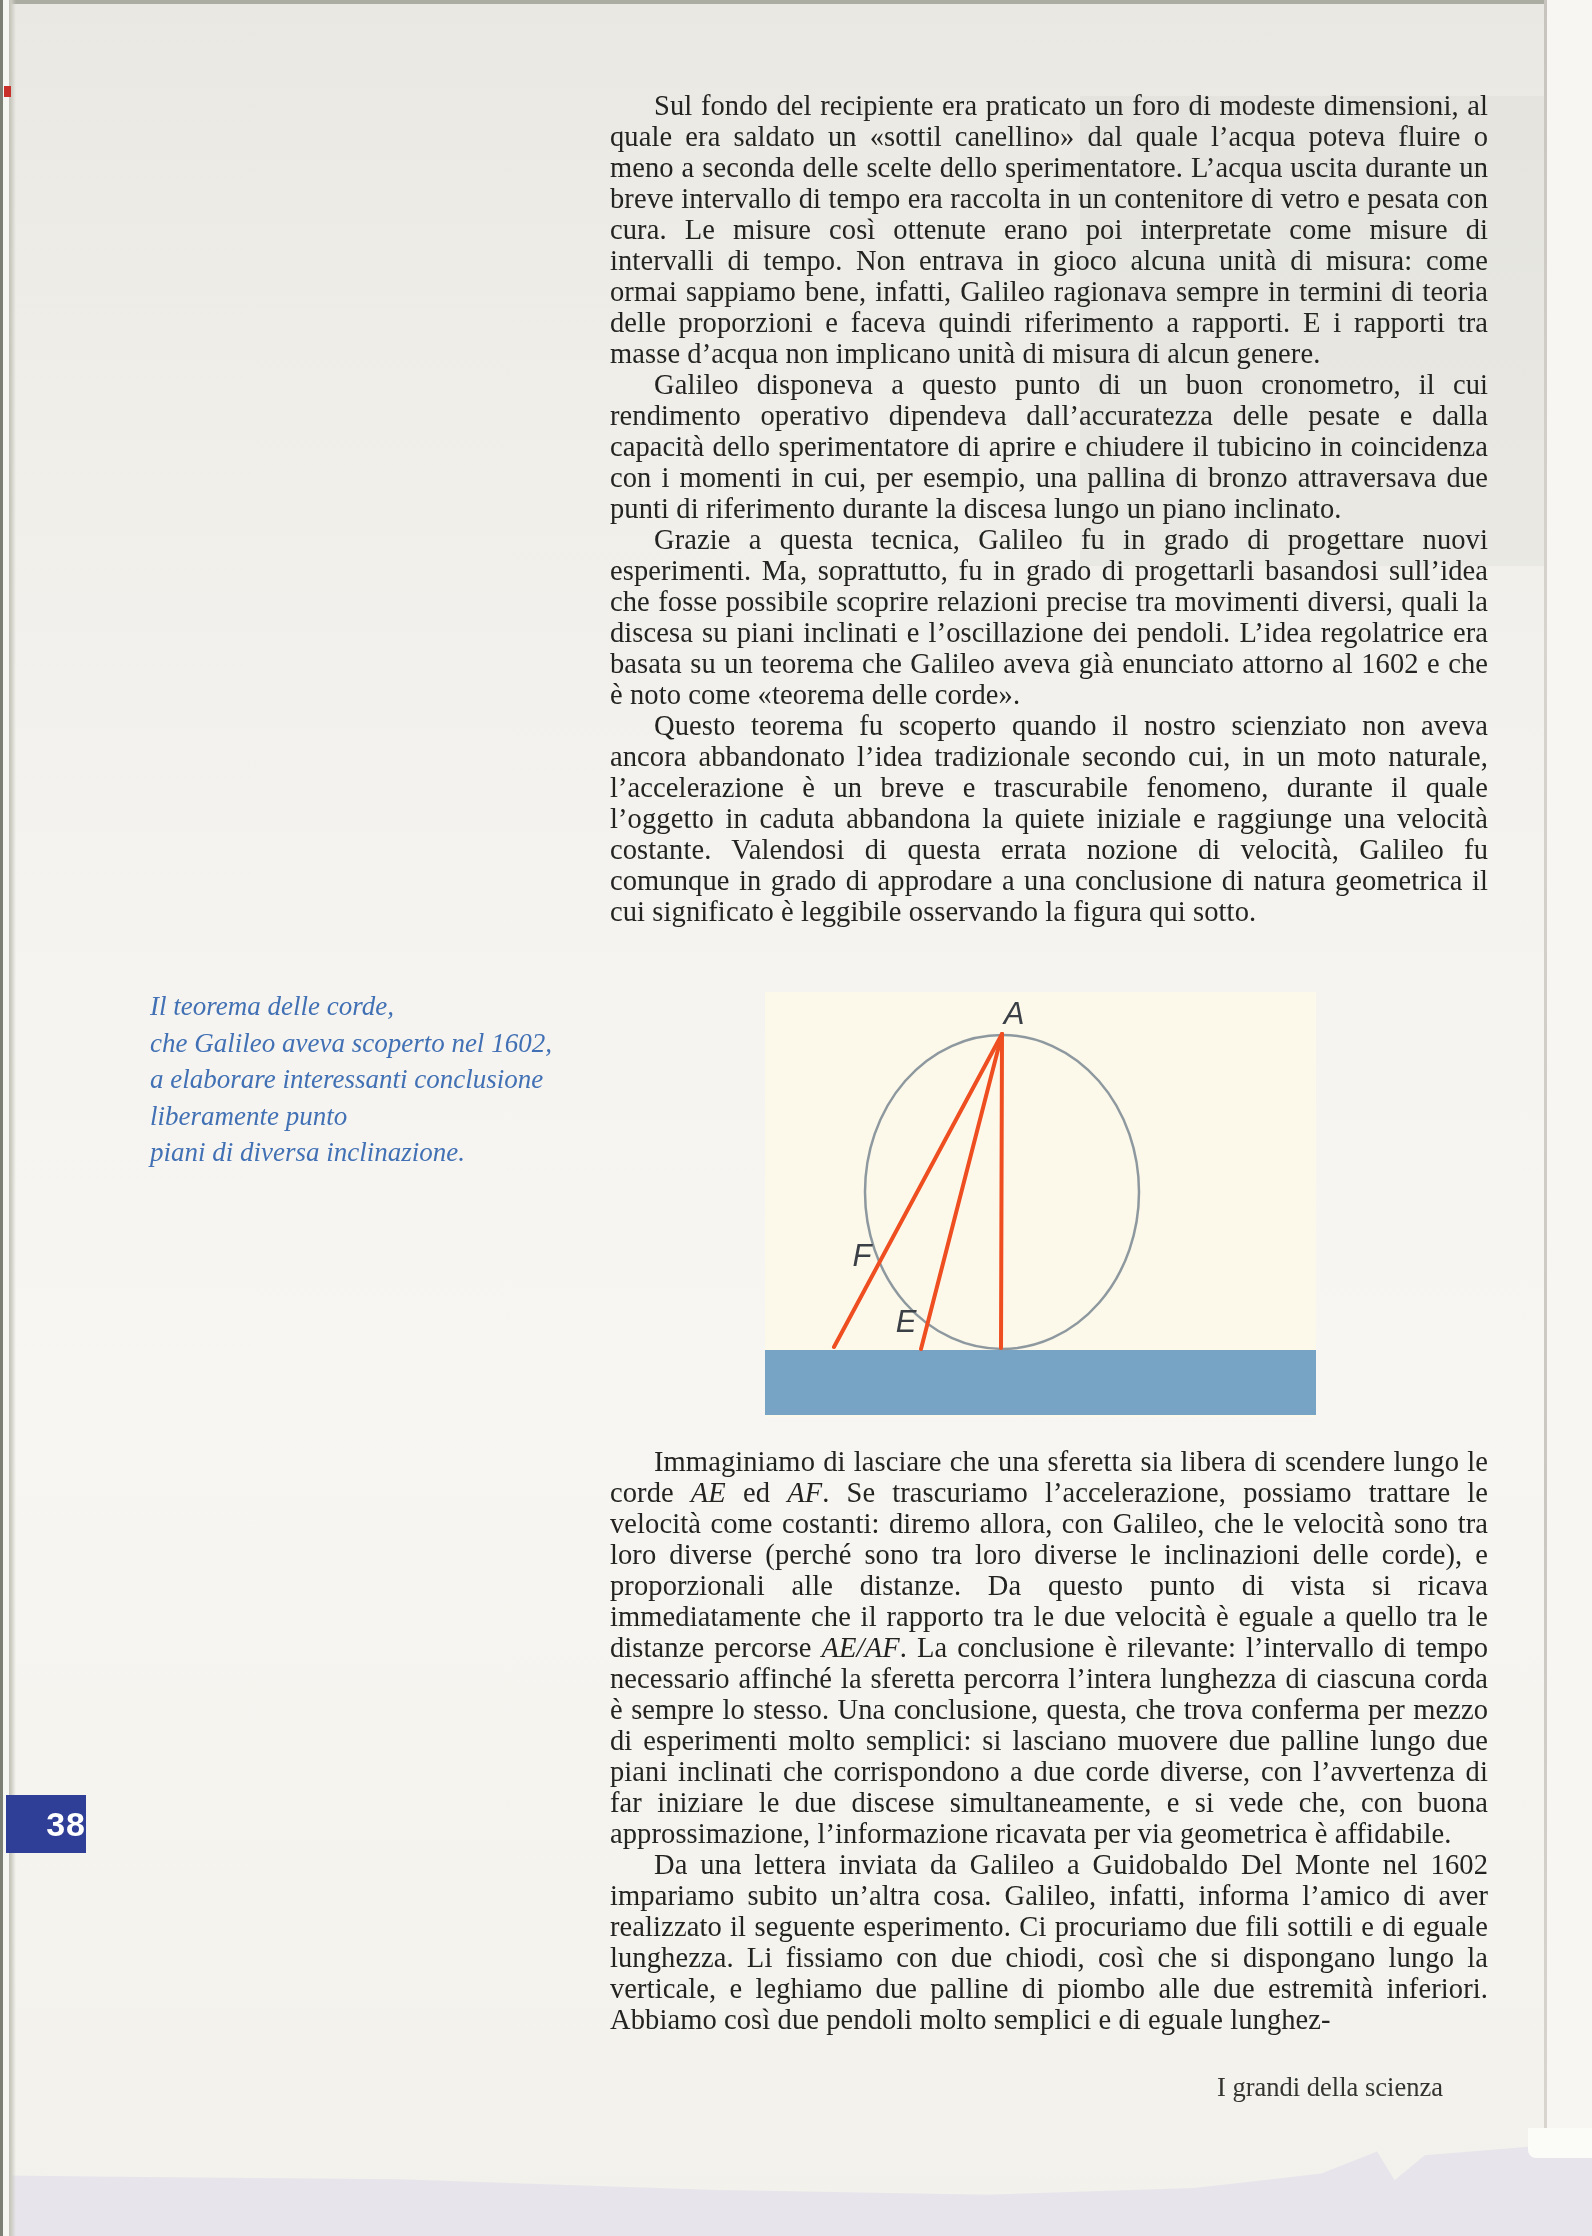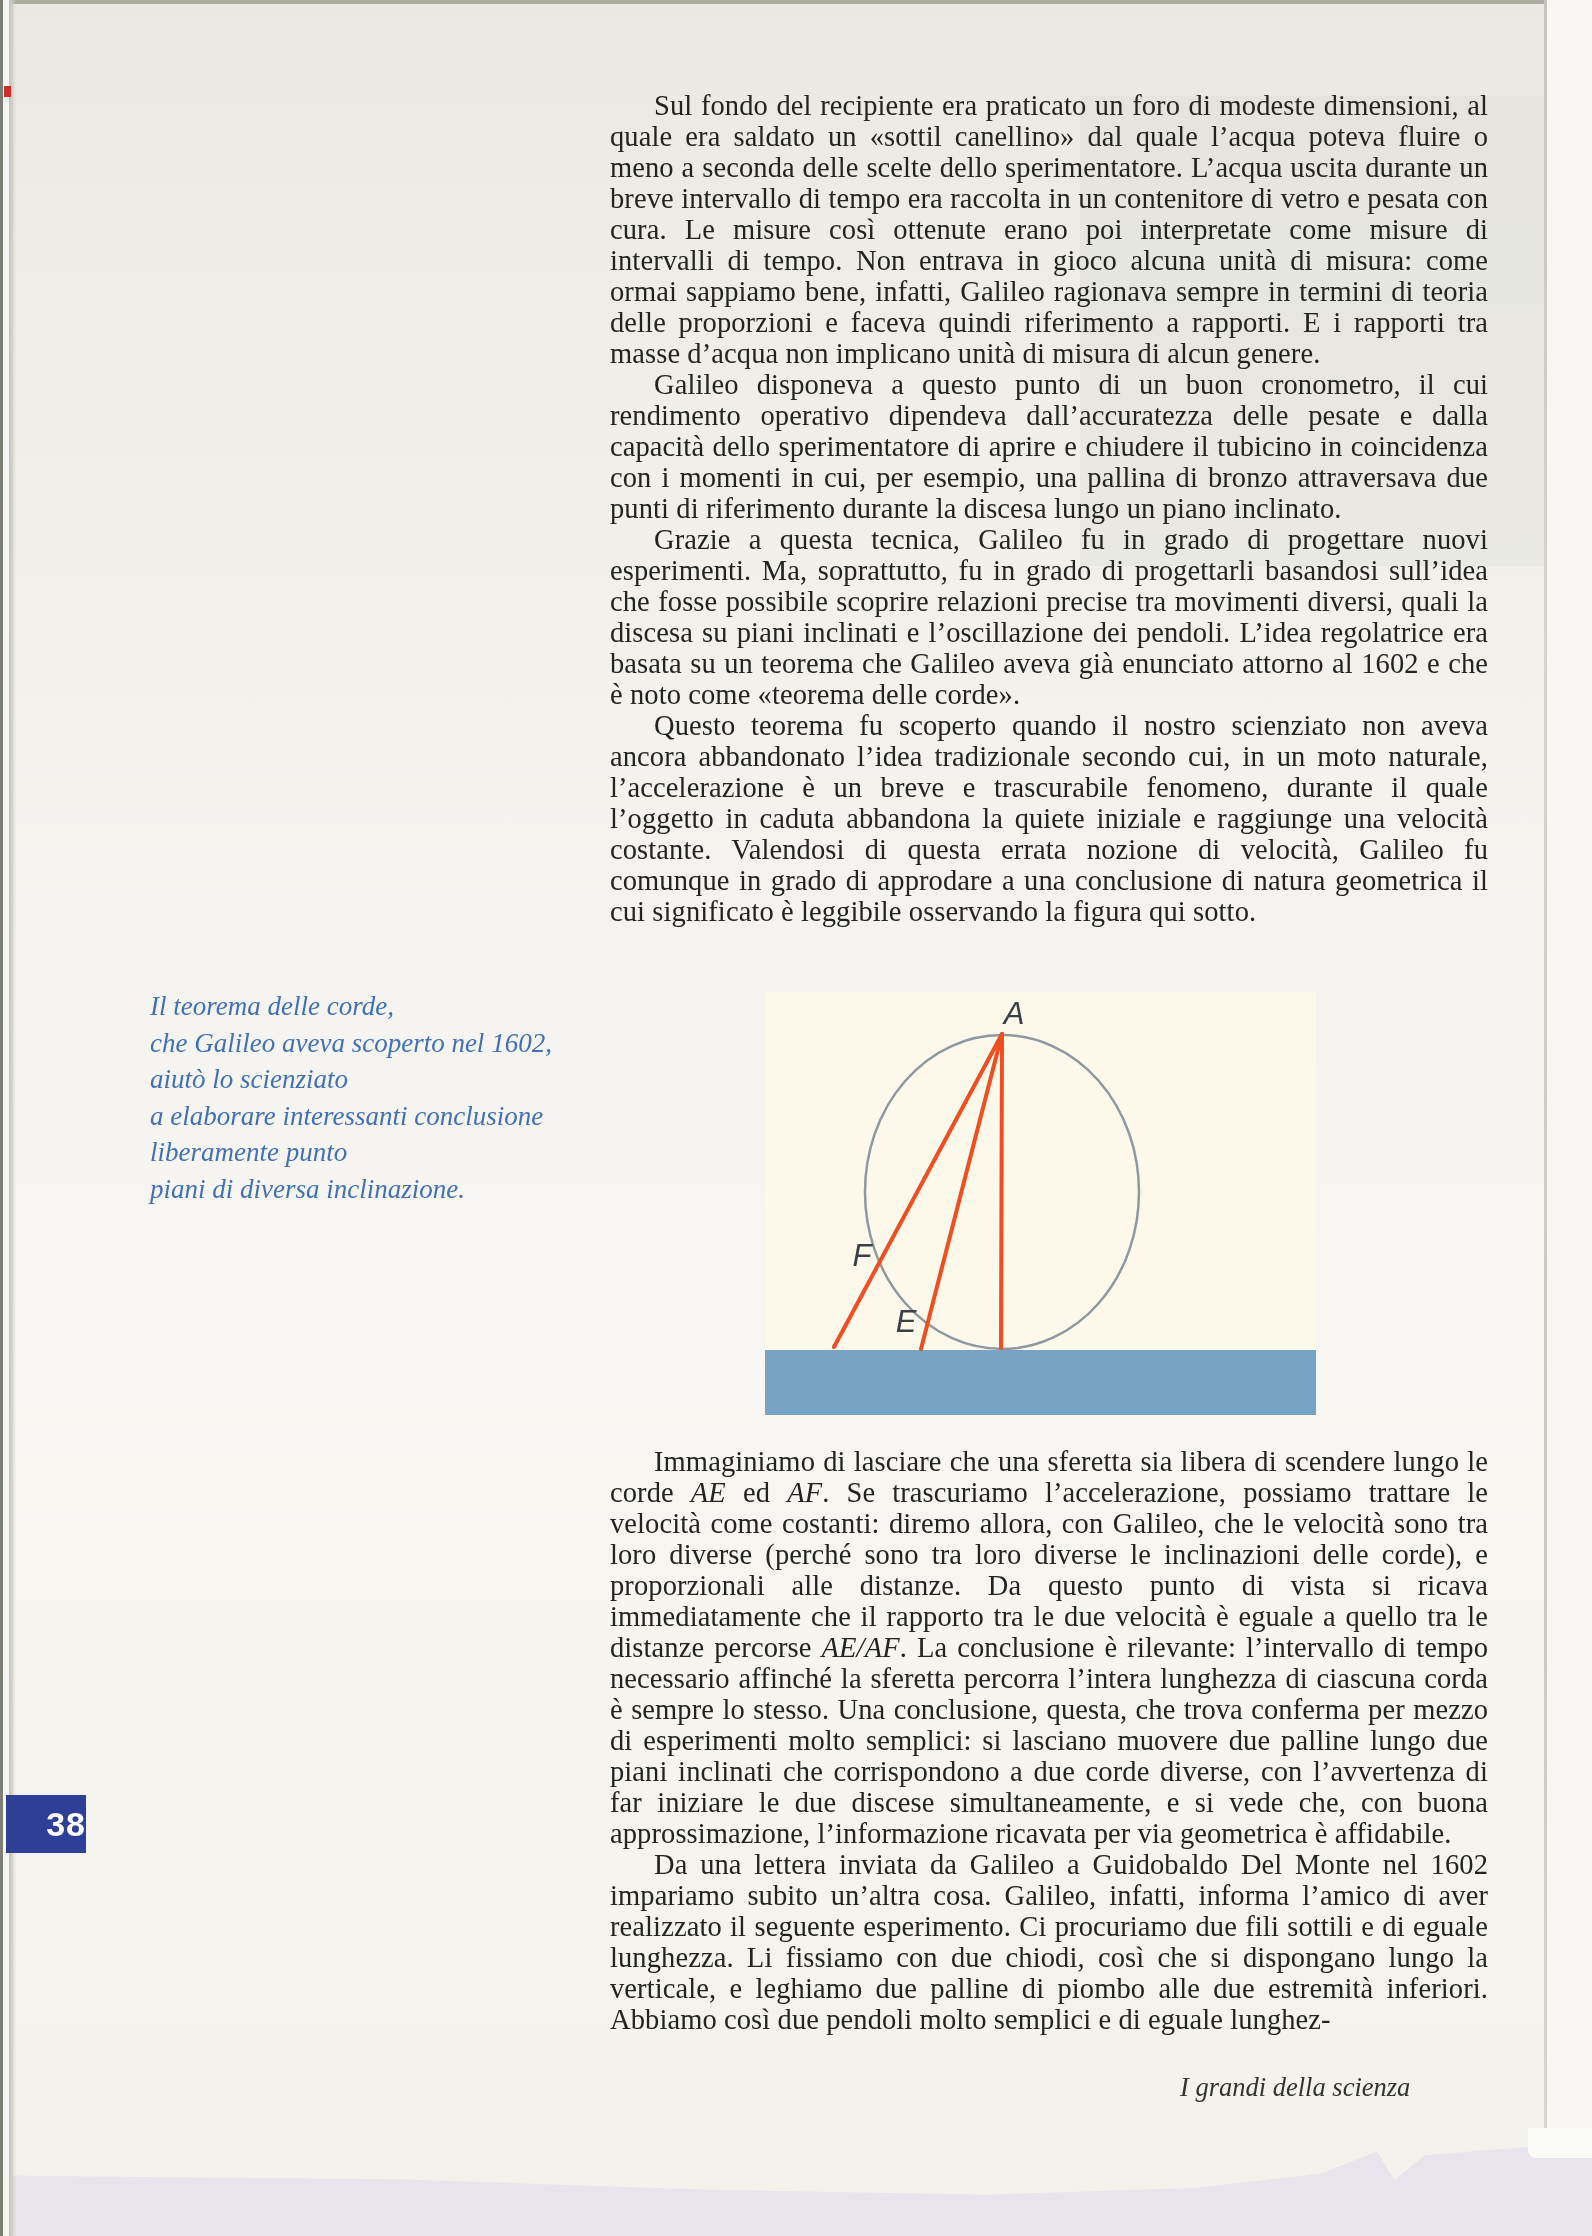--- a/index.html
+++ b/index.html
@@ -45,22 +45,22 @@
   .fig-circle{fill:none;stroke:var(--circle_gray);stroke-width:2.5px;}
   .fig-chord{stroke:var(--chord_orange);stroke-width:4px;stroke-linecap:round;fill:none;}
   .fig-label{font-family:"Liberation Sans",sans-serif;font-style:italic;font-size:31px;fill:var(--label_gray);}
 
   
   .badge{position:absolute;left:6px;top:1795px;width:80px;height:58px;background:var(--badge_blue);
     display:flex;align-items:center;justify-content:flex-end;}
   .badge span{font-family:"Liberation Sans",sans-serif;font-weight:bold;font-size:34px;color:#ffffff;letter-spacing:1px;}
 
   
-  .footer{position:absolute;left:1180px;top:2072px;width:300px;text-align:left;
-    font-style:italic;font-size:26.5px;color:var(--footer_gray);}
+  .footer{position:absolute;left:1180px;top:2072px;width:300px;text-align:center;
+    font-size:26.5px;color:var(--footer_gray);}
 </style>
 </head>
 <body>
 
 <div id="page">
 
   <div class="topright-grey"></div>
   <div class="top-edge"></div>
   <div class="right-paper"></div>
   <div class="crease"></div>
@@ -72,21 +72,20 @@
   <div class="text-col">
       <p><span>Sul fondo del recipiente era praticato un foro di modeste dimensioni, al quale era saldato un «sottil canellino» dal quale l’acqua poteva fluire o meno a seconda delle scelte dello sperimentatore. L’acqua uscita durante un breve intervallo di tempo era raccolta in un contenitore di vetro e pesata con cura. Le misure così ottenute erano poi interpretate come misure di intervalli di tempo. Non entrava in gioco alcuna unità di misura: come ormai sappiamo bene, infatti, Galileo ragionava sempre in termini di teoria delle proporzioni e faceva quindi riferimento a rapporti. E i rapporti tra masse d’acqua non implicano unità di misura di alcun genere.</span></p>
       <p><span>Galileo disponeva a questo punto di un buon cronometro, il cui rendimento operativo dipendeva dall’accuratezza delle pesate e dalla capacità dello sperimentatore di aprire e chiudere il tubicino in coincidenza con i momenti in cui, per esempio, una pallina di bronzo attraversava due punti di riferimento durante la discesa lungo un piano inclinato.</span></p>
       <p><span>Grazie a questa tecnica, Galileo fu in grado di progettare nuovi esperimenti. Ma, soprattutto, fu in grado di progettarli basandosi sull’idea che fosse possibile scoprire relazioni precise tra movimenti diversi, quali la discesa su piani inclinati e l’oscillazione dei pendoli. L’idea regolatrice era basata su un teorema che Galileo aveva già enunciato attorno al 1602 e che è noto come «teorema delle corde».</span></p>
       <p><span>Questo teorema fu scoperto quando il nostro scienziato non aveva ancora abbandonato l’idea tradizionale secondo cui, in un moto naturale, l’accelerazione è un breve e trascurabile fenomeno, durante il quale l’oggetto in caduta abbandona la quiete iniziale e raggiunge una velocità costante. Valendosi di questa errata nozione di velocità, Galileo fu comunque in grado di approdare a una conclusione di natura geometrica il cui significato è leggibile osservando la figura qui sotto.</span></p>
     </div>
 
   <div class="caption">
       <div>Il teorema delle corde,</div>
       <div>che Galileo aveva scoperto nel 1602,</div>
-      <div>aiutò lo scienziato</div>
       <div>a elaborare interessanti conclusione</div>
       <div>liberamente punto</div>
       <div>piani di diversa inclinazione.</div>
     </div>
 
   <div class="figure">
     <svg width="551" height="425" viewBox="0 0 551 425">
       <rect class="fig-bg" x="0" y="0" width="551" height="425"></rect>
       <rect class="fig-ground" x="0" y="358" width="551" height="65"></rect>
       <ellipse class="fig-circle" cx="237" cy="200" rx="137" ry="157"></ellipse>

